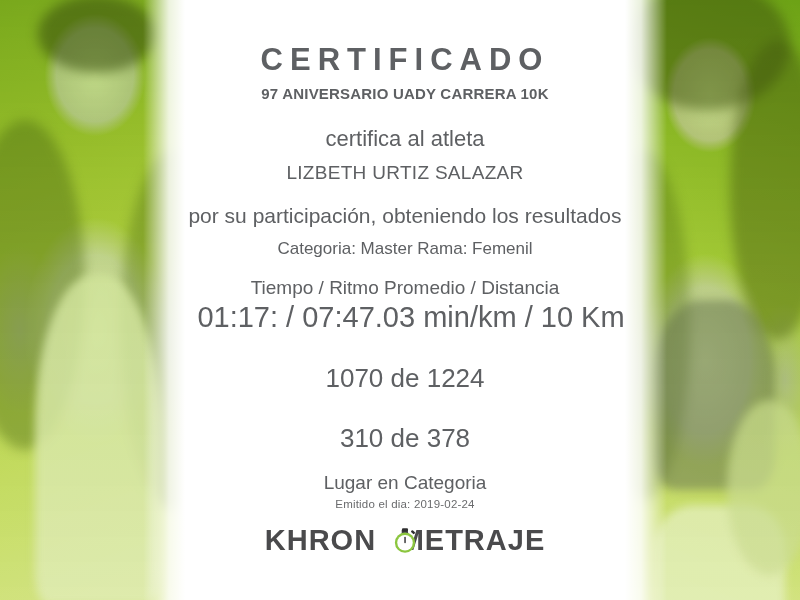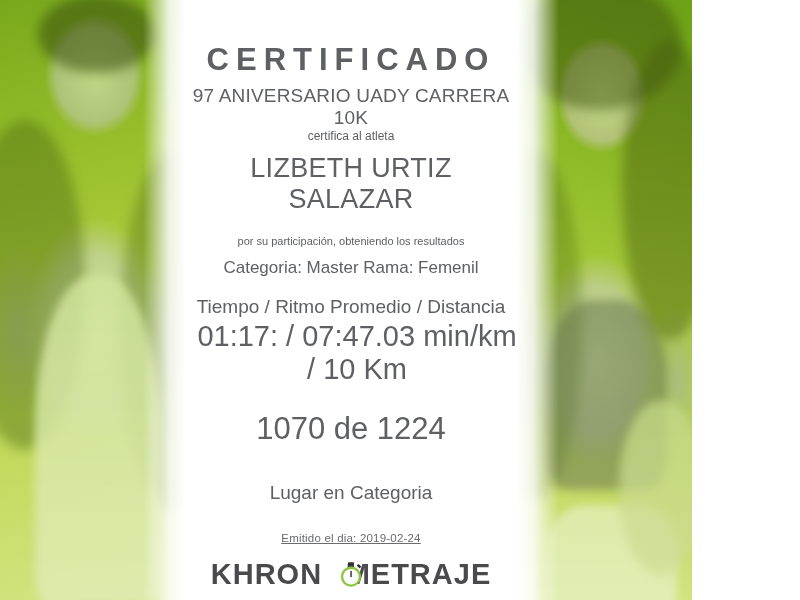--- a/index.html
+++ b/index.html
@@ -8,21 +8,21 @@
   }
   body {
     width: 800px;
     height: 600px;
     overflow: hidden;
     font-family: "Liberation Sans", sans-serif;
     background: #ffffff;
   }
   .certificate {
     position: relative;
-    width: 692px;
+    width: 800px;
     height: 600px;
     background: #fef9c3;
     overflow: hidden;
   }
 
   
   .photo {
     position: absolute;
     top: 0;
     height: 600px;
@@ -155,38 +155,39 @@
   .title {
     margin-top: 44px;
     font-size: 31px;
     font-weight: bold;
     letter-spacing: 7px;
     color: #5e6063;
     line-height: 1;
   }
   .subtitle {
     margin-top: 10px;
-    font-size: 19px;
-    font-weight: normal;
+    font-size: 15px;
+    font-weight: bold;
     color: #5e6063;
     letter-spacing: 0.2px;
   }
   .certifies {
-    font-size: 12px;
+    margin-top: 24px;
+    font-size: 22px;
     color: #5e6063;
   }
   .athlete {
     margin-top: 10px;
-    font-size: 27px;
+    font-size: 19px;
     color: #5e6063;
     letter-spacing: 0.3px;
   }
   .participation {
     margin-top: 20px;
-    font-size: 11px;
+    font-size: 21px;
     color: #5e6063;
   }
   .category-line {
     margin-top: 11px;
     font-size: 17px;
     color: #5e6063;
   }
   .metric-label {
     font-size: 19px;
     color: #5e6063;
@@ -197,29 +198,28 @@
   }
   .block {
     margin-top: 18px;
   }
   .big-value {
     font-size: 29px;
     margin-top: 2px;
     margin-left: 12px;
   }
   .mid-value {
-    font-size: 31px;
-    margin-top: 6px;
+    font-size: 26px;
+    margin-top: 12px;
   }
   .issued {
-    margin-top: 28px;
+    margin-top: 4px;
     font-size: 11.5px;
     color: #6a6b6d;
     letter-spacing: 0.2px;
-    text-decoration: underline;
   }
 
   
   .logo {
     margin-top: 16px;
     position: relative;
     display: inline-block;
     line-height: 1;
   }
   .logo-text {
@@ -283,20 +283,21 @@
     <div class="block">
       <div class="metric-label">Tiempo / Ritmo Promedio / Distancia</div>
       <div class="metric-value big-value">01:17: / 07:47.03 min/km / 10 Km</div>
     </div>
 
     <div class="block">
       <div class="metric-value mid-value">1070 de 1224</div>
     </div>
 
     <div class="block">
+      <div class="metric-value mid-value">310 de 378</div>
     </div>
 
     <div class="block">
       <div class="metric-label">Lugar en Categoria</div>
     </div>
 
     <div class="issued">Emitido el dia: 2019-02-24</div>
 
     <div class="logo">
       <span class="logo-text">KHRON</span><span class="logo-text logo-o">O</span><span class="logo-text">METRAJE</span>

